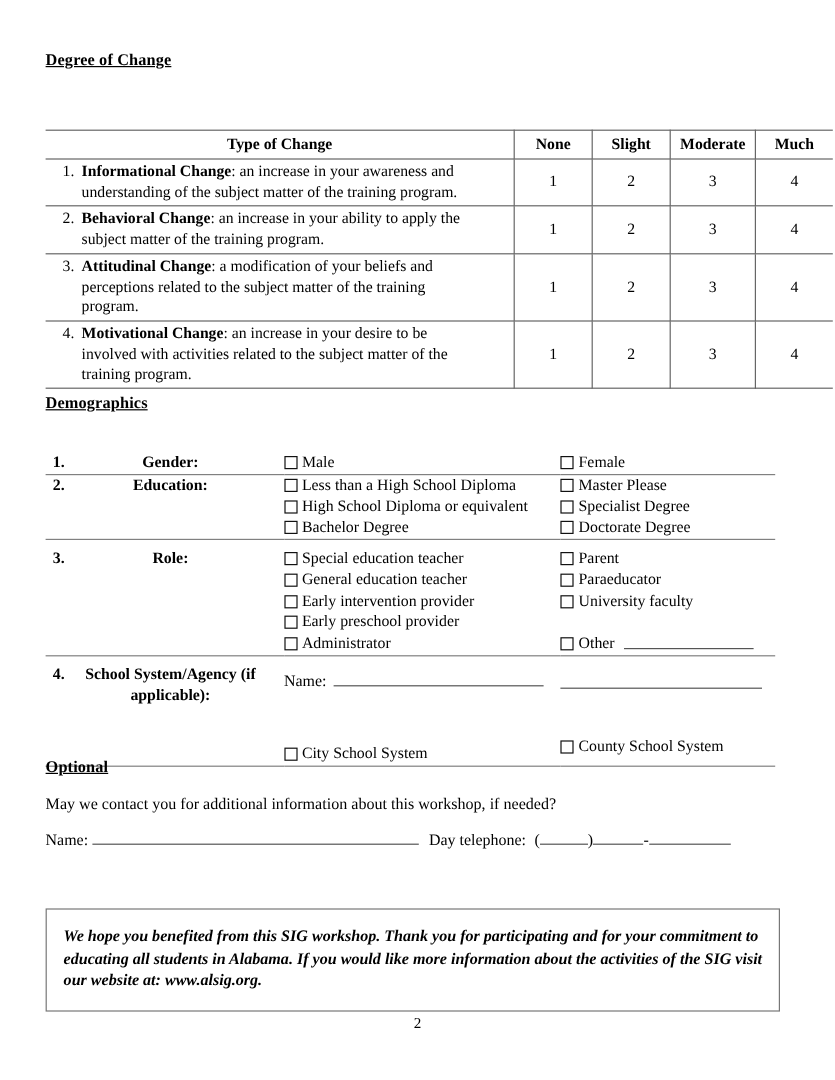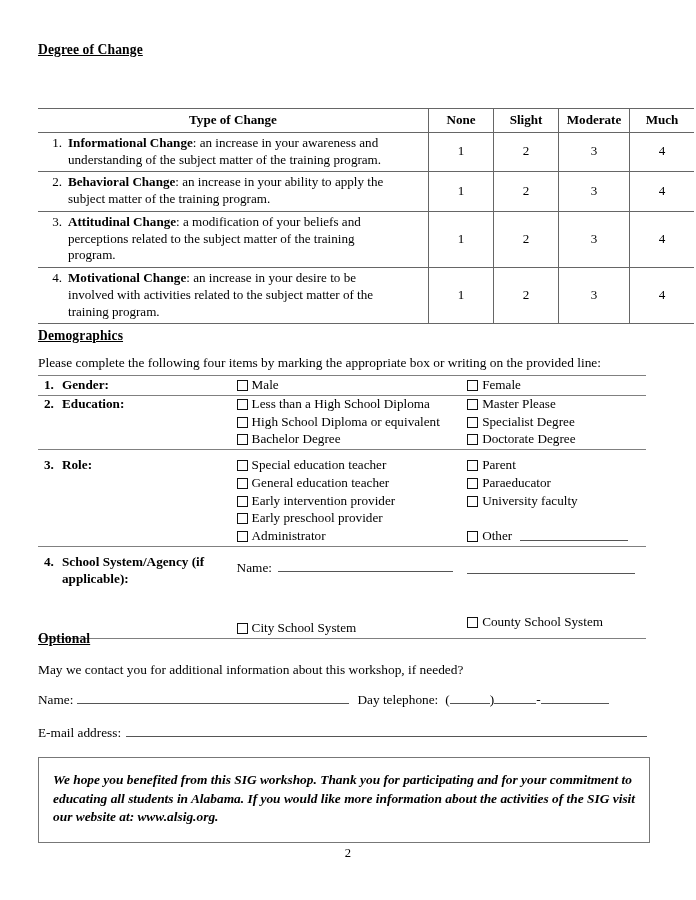--- a/index.html
+++ b/index.html
@@ -103,20 +103,21 @@
   }
   .demo .item-num {
     display: inline-block;
     width: 18px;
     font-weight: bold;
   }
   .demo .label-wrap {
     display: inline-block;
     vertical-align: top;
     width: 160px;
+    text-align: center;
   }
 
   .opt {
     display: flex;
     align-items: flex-start;
     gap: 4px;
     line-height: 1.27;
     padding-bottom: 1px;
     white-space: nowrap;
   }
@@ -226,21 +227,20 @@
           <td class="rating-cell">4</td>
         </tr>
       </tbody>
     </table>
   </div>
 
   <div class="abs" style="left:0; top:327px;">
     <span class="section-heading">Demographics</span>
   </div>
 
-  <div class="abs para" style="left:0; top:354px; width:608px; border-bottom:1.1px solid #808080; padding-bottom:3px;">Please complete the following four items by marking the appropriate box or writing on the provided line:</div>
 
   <div class="abs" style="left:0; top:377px;">
     <table class="demo">
       <tbody>
 
         <tr class="ruled">
           <td class="lbl-col item-label">
             <span class="item-num">1.</span><span class="label-wrap">Gender:</span>
           </td>
           <td class="opt-col">
@@ -382,24 +382,20 @@
     <span class="ul" style="width:272px; margin-left:4px;"></span>
     <span style="margin-left:8px;">Day telephone:</span>
     <span style="margin-left:7px;">(</span>
     <span class="ul" style="width:40px;"></span>
     <span>)</span>
     <span class="ul" style="width:42px;"></span>
     <span>-</span>
     <span class="ul" style="width:68px;"></span>
   </div>
 
-  <div class="abs line-row" style="left:0; top:723px;">
-    <span>E-mail address:</span>
-    <span class="ul" style="width:521px; margin-left:5px;"></span>
-  </div>
 
   <div class="abs closing-box" style="left:0; top:757px; width:596px;">
     <div class="closing-text">We hope you benefited from this SIG workshop.  Thank you for participating and for your commitment to educating all students in Alabama.  If you would like more information about the activities of the SIG visit our website at:  www.alsig.org.</div>
   </div>
 
   <div class="abs page-number" style="left:0; top:845px; width:620px;">2</div>
 
 </div>
 
 </body></html>

